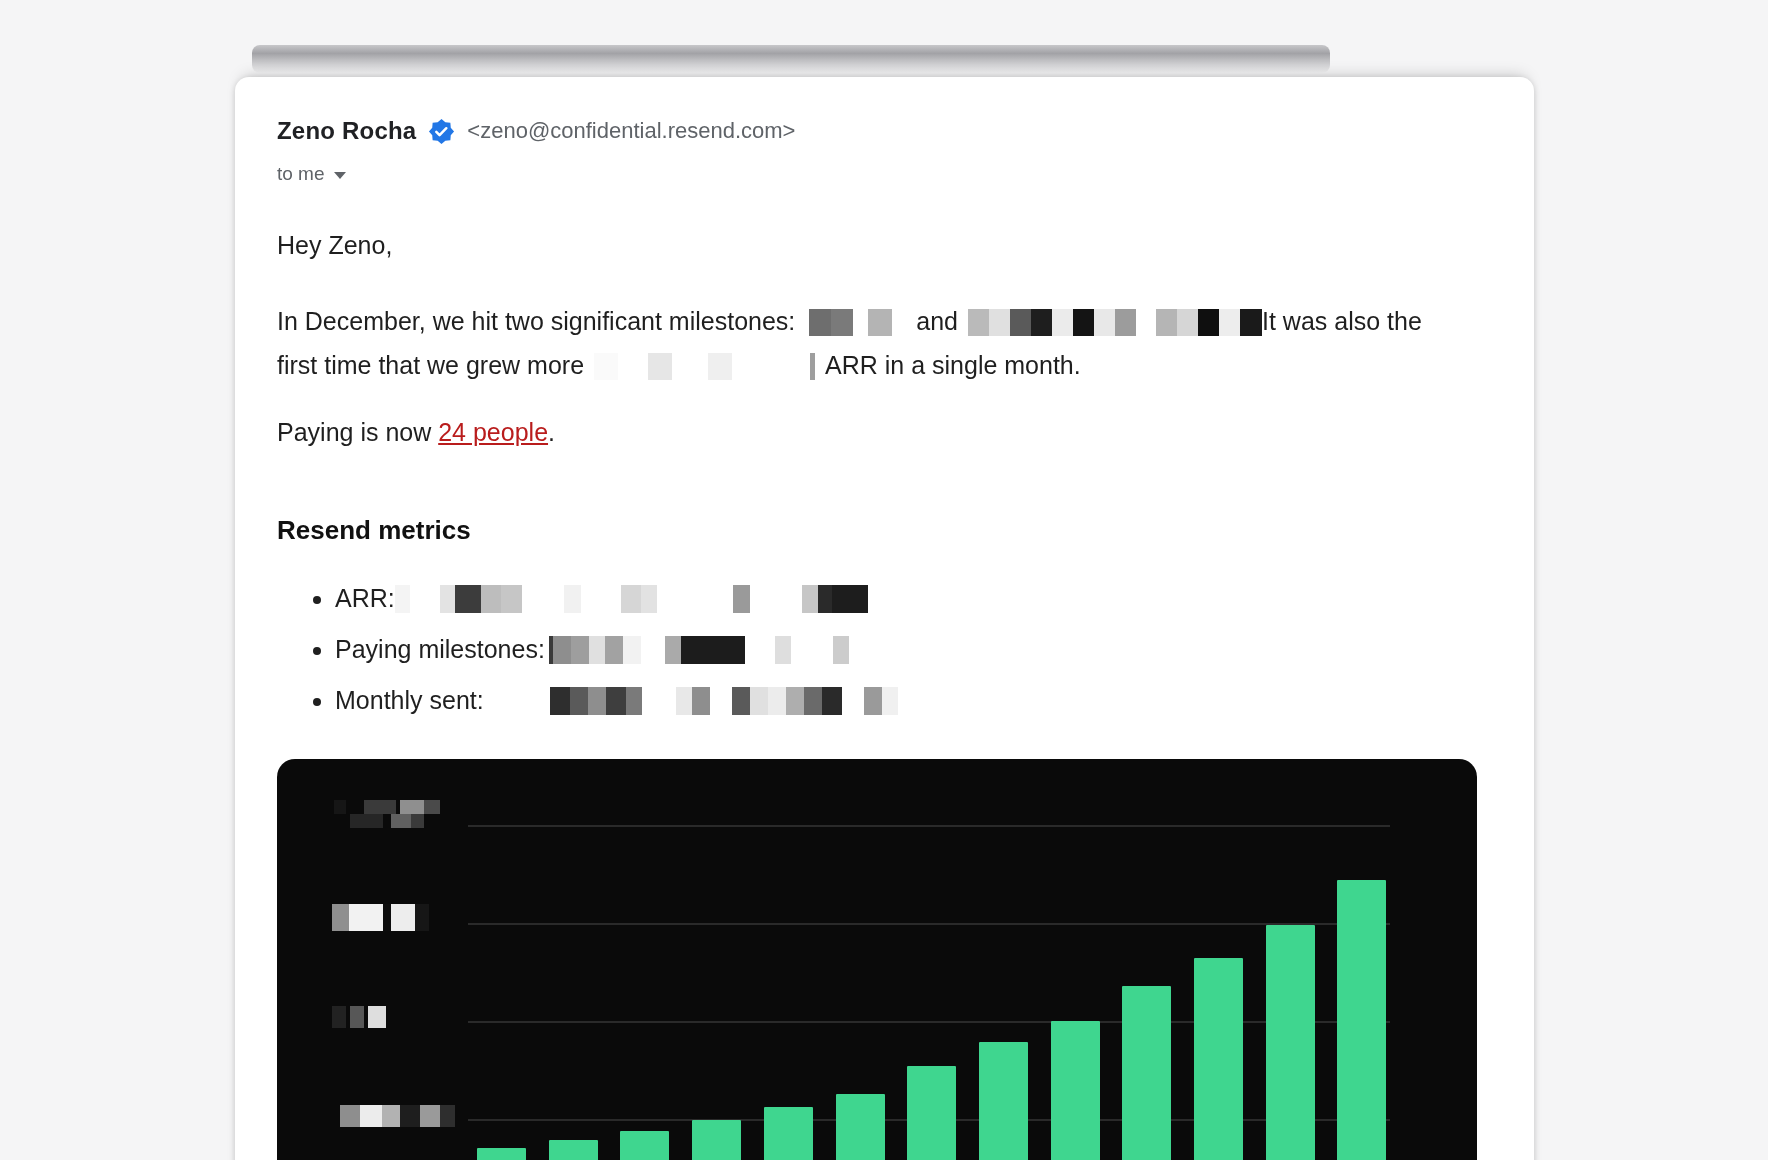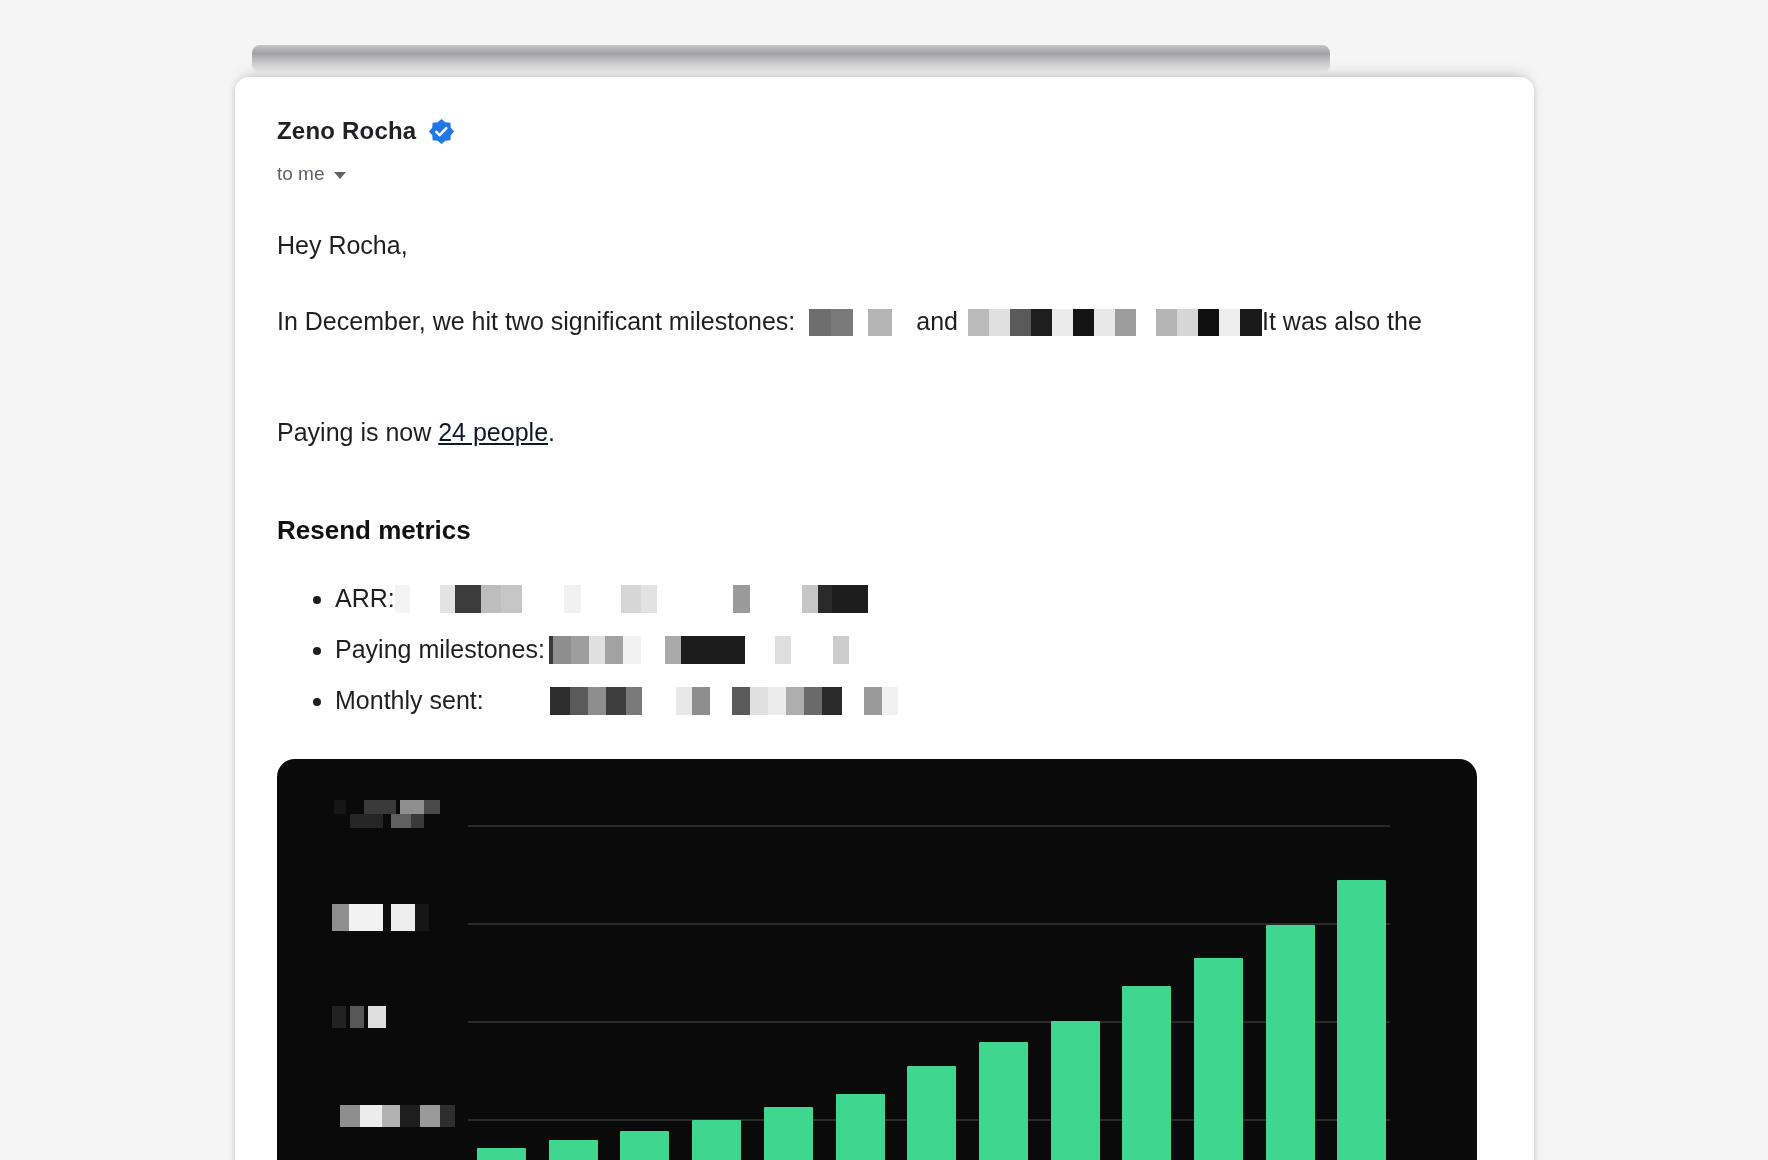--- a/index.html
+++ b/index.html
@@ -23,21 +23,21 @@
   .badge{width:27px;height:27px;display:block}
   .addr{font-size:22px;color:#5f6368}
   .tome{position:absolute;left:42px;top:86px;display:flex;align-items:center;gap:9px;
         font-size:19px;color:#5f6368;cursor:pointer}
   .caret{width:0;height:0;border-left:6px solid transparent;border-right:6px solid transparent;
          border-top:7px solid #5f6368;margin-top:3px}
   .body-text{font-size:25px;line-height:44px;color:#1f1f1f}
   .greeting{position:absolute;left:42px;top:153px;line-height:30px}
   .para1{position:absolute;left:42px;top:222px;white-space:nowrap}
   .para2{position:absolute;left:42px;top:340px;line-height:30px}
-  a.link{color:#0f172a;text-decoration:underline;cursor:pointer}
+  a.link{color:#b91c1c;text-decoration:underline;cursor:pointer}
   .metrics-h{position:absolute;left:42px;top:438px;font-size:26px;line-height:30px;
              font-weight:bold;color:#111}
   .metrics-list{position:absolute;left:42px;top:504px;margin:0;padding:0 0 0 58px;
                 font-size:25px;color:#1f1f1f}
   .metrics-list li{line-height:34px;margin-bottom:17px}
   .redact{display:inline-flex;flex-direction:column;vertical-align:-6px}
   .redact-row{display:flex}
   .redact-row div{height:100%}
   .ml14{margin-left:14px}.ml10{margin-left:10px}.ml8{}.ml4{margin-left:4px}
   .mr24{margin-right:24px}
@@ -53,28 +53,29 @@
 <div class="collapsed-edge"></div>
 
 <div class="card">
 
   <div class="hdr">
     <span class="sender">Zeno Rocha</span>
     <svg class="badge" viewBox="0 0 28 28">
       <polygon id="seal-shape" points="27.00,14.00 23.61,17.98 23.19,23.19 17.98,23.61 14.00,27.00 10.02,23.61 4.81,23.19 4.39,17.98 1.00,14.00 4.39,10.02 4.81,4.81 10.02,4.39 14.00,1.00 17.98,4.39 23.19,4.81 23.61,10.02" fill="#2277e6"></polygon>
       <path d="M8.6 14.4l3.4 3.4 7-7.2" fill="none" stroke="#ffffff" stroke-width="2.6" stroke-linecap="round" stroke-linejoin="round"></path>
     </svg>
+    <span class="addr">&lt;zeno@confidential.resend.com&gt;</span>
   </div>
 
   <div class="tome">
     <span>to me</span>
     <span class="caret"></span>
   </div>
 
-  <div class="body-text greeting">Hey Rocha,</div>
+  <div class="body-text greeting">Hey Zeno,</div>
 
   <div class="body-text para1">
     <div><span>In December, we hit two significant milestones:</span><span class="redact ml14 mr24">
           <div class="redact-row" style="height: 27px;">
             <div style="width: 22px; background: rgb(110, 110, 110);"></div>
             <div style="width: 22px; background: rgb(122, 122, 122);"></div>
             <div style="width: 15px;"></div>
             <div style="width: 24px; background: rgb(180, 180, 180);"></div>
           </div>
         </span><span>and</span><span class="redact ml10 ml8">
@@ -88,20 +89,31 @@
             <div style="width: 21px; background: rgb(232, 232, 232);"></div>
             <div style="width: 21px; background: rgb(156, 156, 156);"></div>
             <div style="width: 20px;"></div>
             <div style="width: 21px; background: rgb(181, 181, 181);"></div>
             <div style="width: 21px; background: rgb(214, 214, 214);"></div>
             <div style="width: 21px; background: rgb(15, 15, 15);"></div>
             <div style="width: 21px; background: rgb(237, 237, 237);"></div>
             <div style="width: 22px; background: rgb(26, 26, 26);"></div>
           </div>
         </span><span class="ml8">It was also the</span></div>
+    <div><span>first time that we grew more</span><span class="redact ml10">
+          <div class="redact-row" style="height: 27px;">
+            <div style="width: 24px; background: rgb(250, 250, 250);"></div>
+            <div style="width: 30px;"></div>
+            <div style="width: 24px; background: rgb(230, 230, 230);"></div>
+            <div style="width: 36px;"></div>
+            <div style="width: 24px; background: rgb(239, 239, 239);"></div>
+            <div style="width: 78px;"></div>
+            <div style="width: 5px; background: rgb(158, 158, 158);"></div>
+          </div>
+        </span><span class="ml10">ARR in a single month.</span></div>
   </div>
 
   <div class="body-text para2">
     <span>Paying is now</span>
     <a class="link">24 people</a><span>.</span>
   </div>
 
   <div class="metrics-h">Resend metrics</div>
 
   <ul class="metrics-list">

